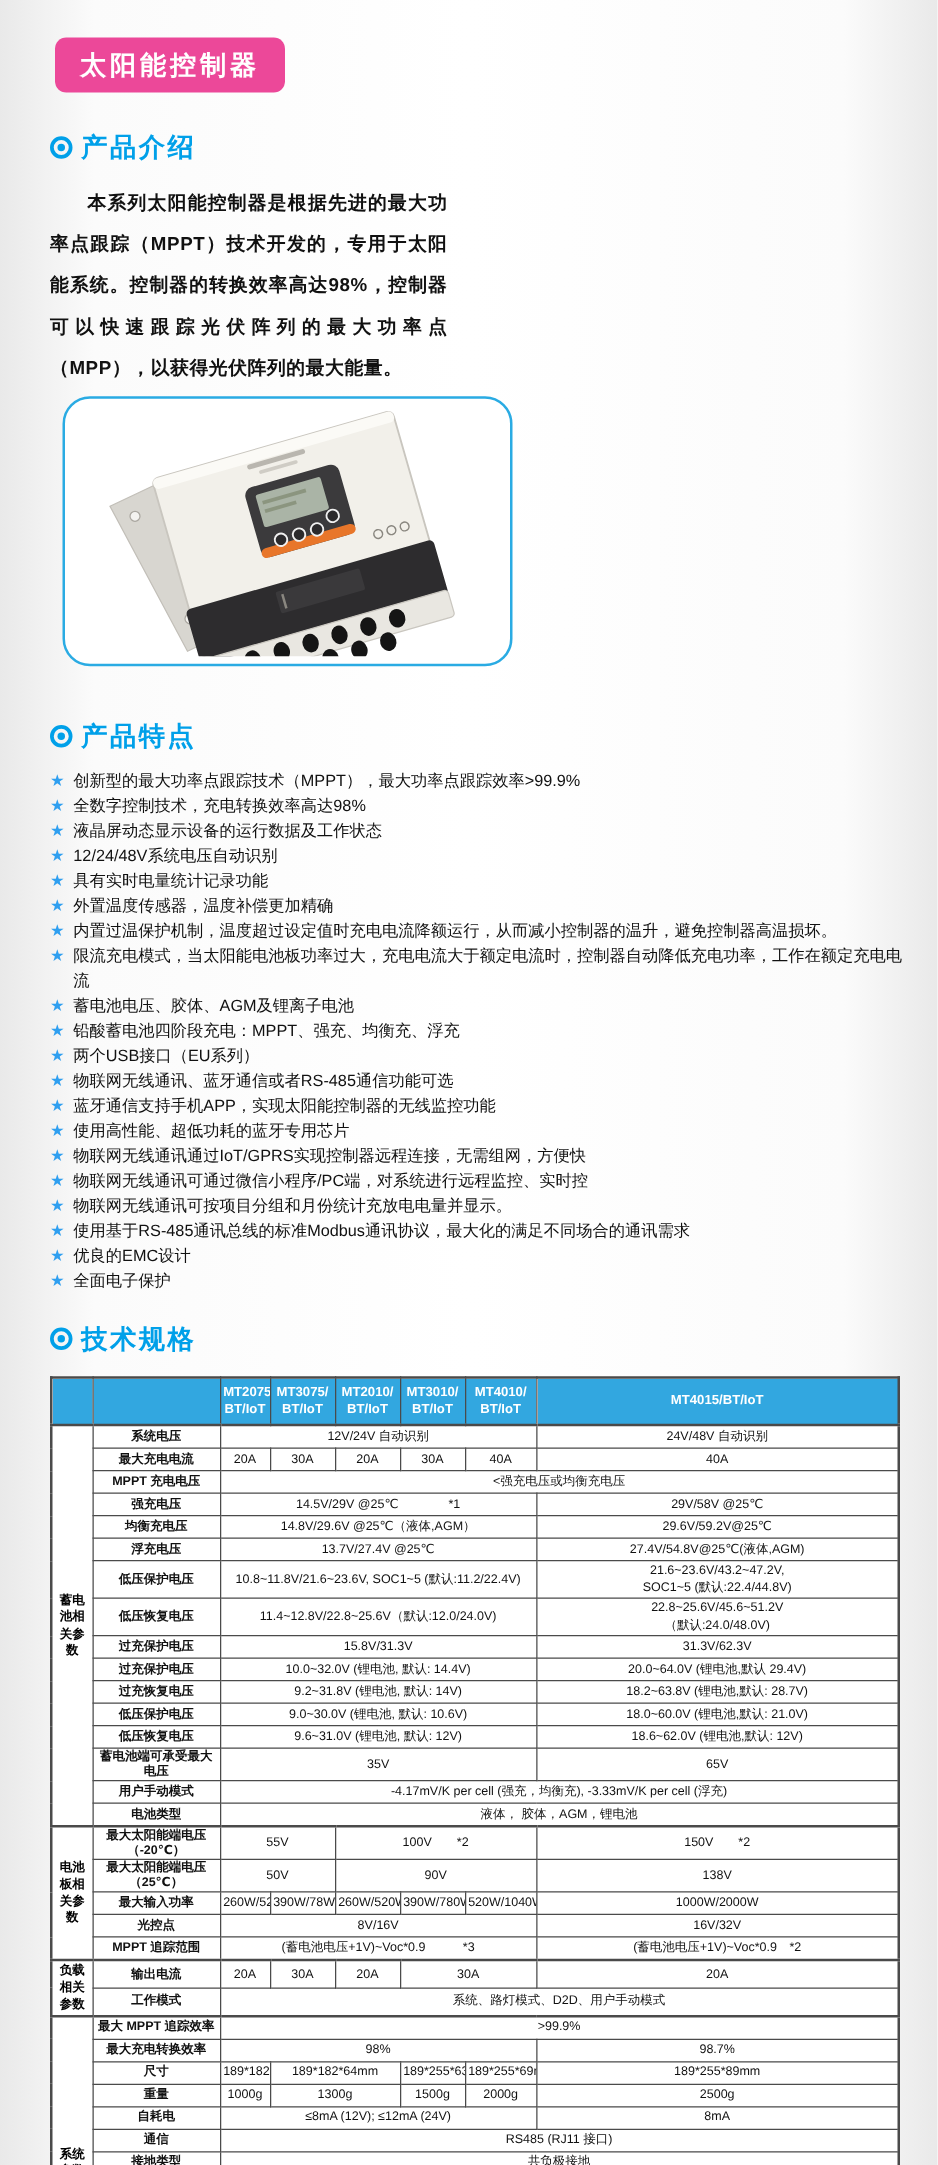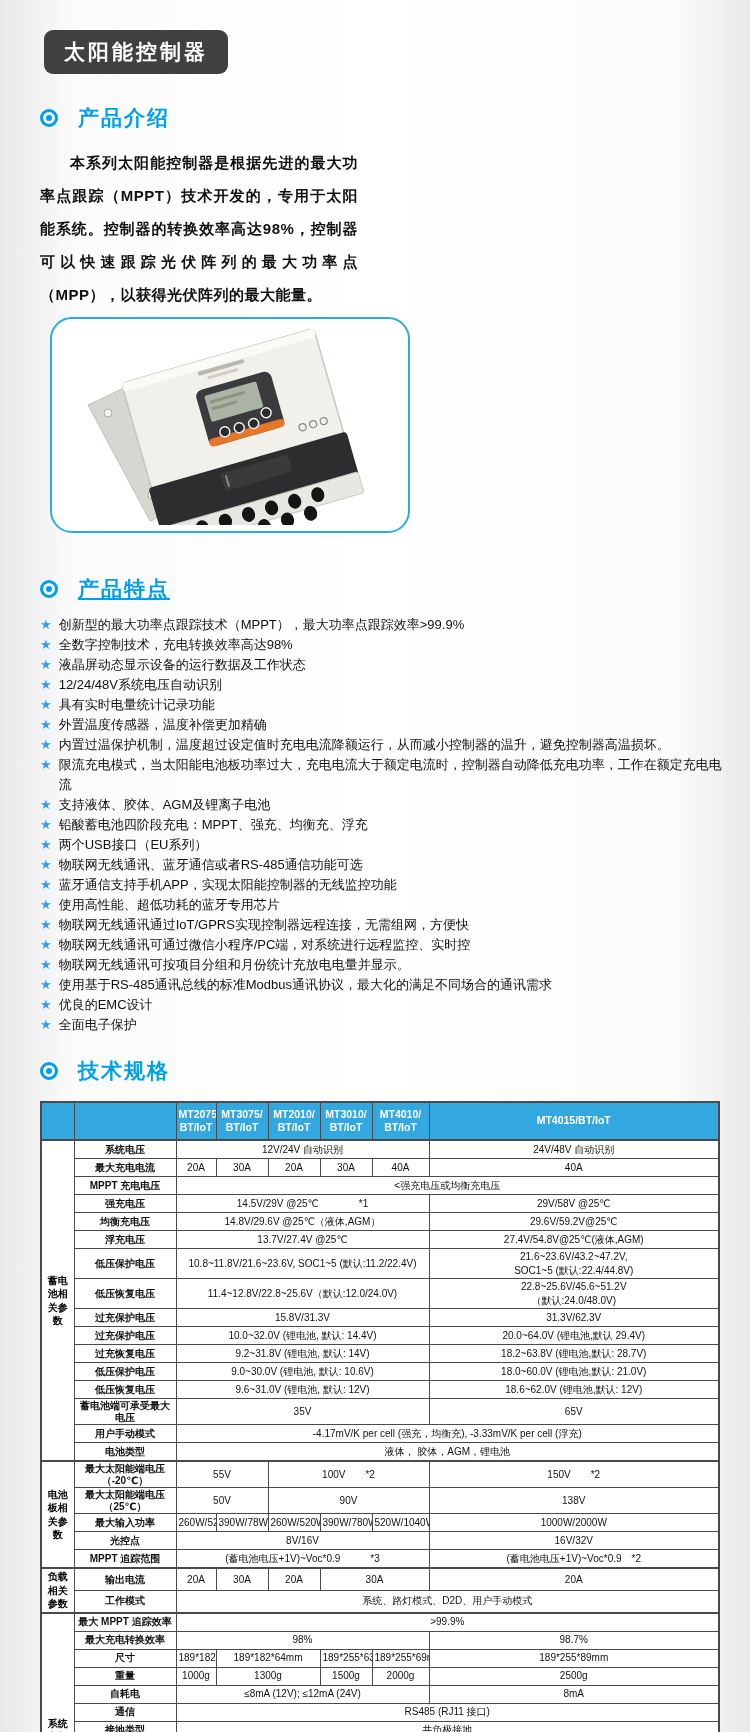--- a/index.html
+++ b/index.html
@@ -5,38 +5,38 @@
   html,body{margin:0;padding:0;}
   body{
     width:750px;min-height:1732px;
     font-family:"Liberation Sans","DejaVu Sans",sans-serif;
     background:linear-gradient(90deg,#e9e9e9 0%,#fbfbfb 10%,#ffffff 50%,#fbfbfb 90%,#e9e9e9 100%);
     color:#111;
   }
   .content{padding:30px 24px 28px 40px;}
   
   .badge{
-    display:inline-block;background:#404040;color:#fff;font-weight:bold;
+    display:inline-block;background:#ec4899;color:#fff;font-weight:bold;
     font-size:21px;letter-spacing:3px;padding:8px 20px;border-radius:9px;margin-left:4px;
   }
   
-  .sec-title{display:flex;align-items:center;gap:20px;color:#00a0e9;font-size:21px;font-weight:bold;letter-spacing:2px;margin:0;}
+  .sec-title{display:flex;align-items:center;gap:7px;color:#00a0e9;font-size:21px;font-weight:bold;letter-spacing:2px;margin:0;}
   .ring{width:12px;height:12px;border:3px solid #00a0e9;border-radius:50%;position:relative;flex:0 0 auto;}
   .ring::after{content:"";position:absolute;left:3px;top:3px;width:6px;height:6px;background:#00a0e9;border-radius:50%;}
   
   .intro-wrap{display:flex;margin-top:14px;flex-direction:column;}
   .intro-text{width:318px;flex:0 0 auto;font-size:15px;line-height:2.2;text-align:justify;font-weight:600;letter-spacing:0.5px;}
   .intro-text p{margin:0 0 6px 0;text-indent:2em;}
   .img-box{
     margin-left:10px;width:356px;height:212px;flex:0 0 auto;
     border:2px solid #2aabe3;border-radius:22px;background:#fff;
     display:flex;align-items:center;justify-content:center;overflow:hidden;
   }
   
-  .features-title{margin-top:42px;text-decoration:underline;}
+  .features-title{margin-top:42px;}
   ul.features{list-style:none;margin:12px 0 0 0;padding:0;font-size:13px;line-height:20px;}
   ul.features li{display:flex;}
   ul.features .star{color:#2f9ff0;font-size:13px;margin-right:7px;flex:0 0 auto;}
   
   .specs-title{margin-top:22px;}
   table.spec{border-collapse:collapse;table-layout:fixed;width:678px;margin-top:16px;border:2px solid #4a4a4a;background:#fff;}
   table.spec th,table.spec td{
     border:1px solid #4a4a4a;text-align:center;vertical-align:middle;
     padding:1px 2px;white-space:pre-line;line-height:1.35;font-size:10px;overflow:hidden;
   }
@@ -150,21 +150,21 @@
         <li>
           <span class="star">★</span>
           <span>内置过温保护机制，温度超过设定值时充电电流降额运行，从而减小控制器的温升，避免控制器高温损坏。</span>
         </li>
         <li>
           <span class="star">★</span>
           <span>限流充电模式，当太阳能电池板功率过大，充电电流大于额定电流时，控制器自动降低充电功率，工作在额定充电电流</span>
         </li>
         <li>
           <span class="star">★</span>
-          <span>支持液体、胶体、AGM及锂离子电池</span>
+          <span>蓄电池电压、胶体、AGM及锂离子电池</span>
         </li>
         <li>
           <span class="star">★</span>
           <span>铅酸蓄电池四阶段充电：MPPT、强充、均衡充、浮充</span>
         </li>
         <li>
           <span class="star">★</span>
           <span>两个USB接口（EU系列）</span>
         </li>
         <li>

